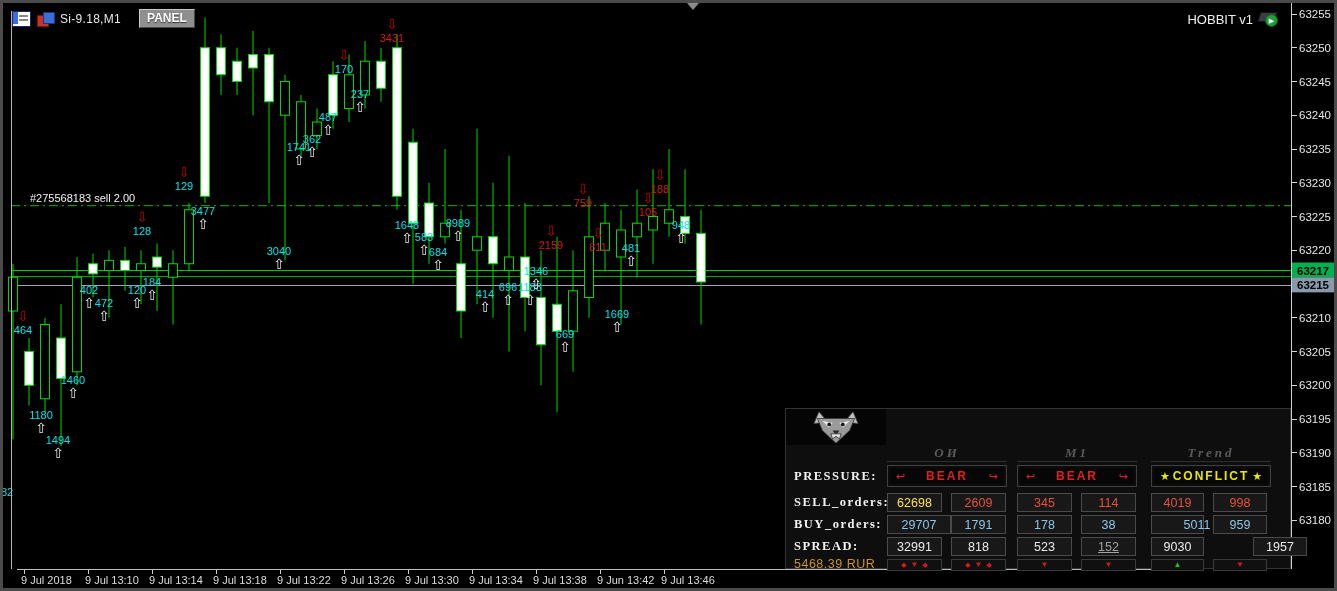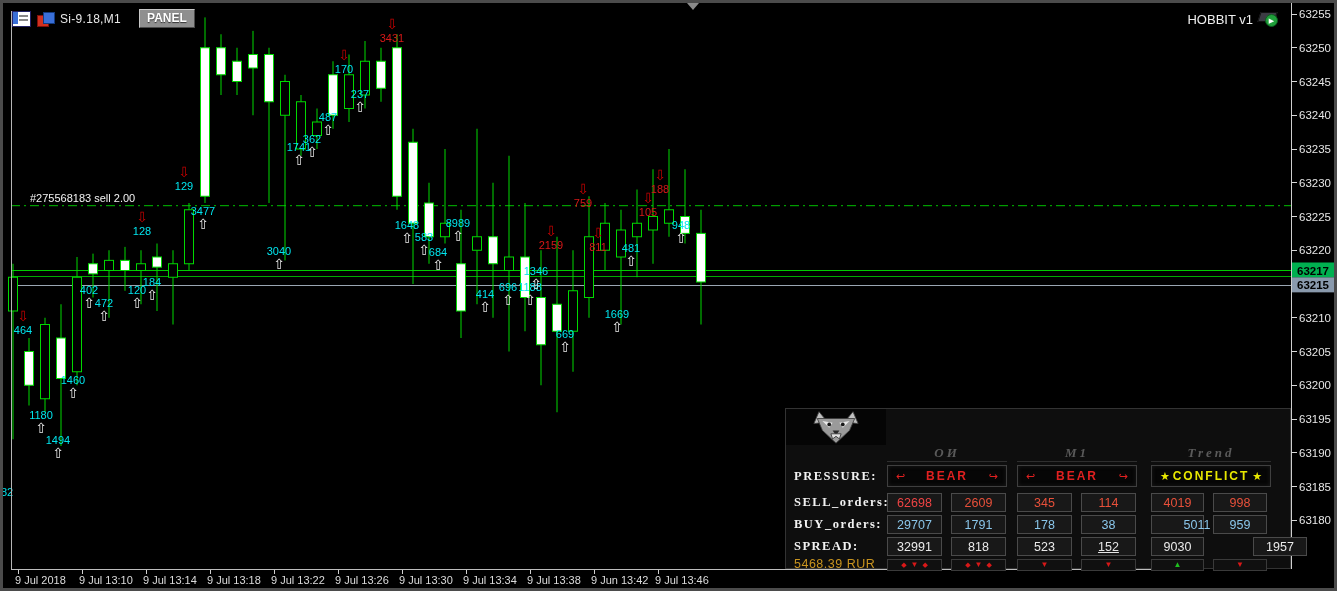--- a/index.html
+++ b/index.html
@@ -20,21 +20,21 @@
              color:#fff;font-size:12px;font-weight:bold;padding:1px 7px 2px;text-shadow:0 1px 1px #333;cursor:pointer;}
   
   .ind-name{position:absolute;right:56px;top:8px;color:#efefef;font-size:13px;z-index:30;display:flex;align-items:center;gap:5px;}
   .hat-icon{position:relative;width:20px;height:16px;}
   .hat-icon .board{position:absolute;left:1px;top:1px;width:15px;height:8px;background:#3c3c44;transform:skewX(-18deg);border:1px solid #111;}
   .hat-icon .ball{position:absolute;right:0;bottom:0;width:11px;height:11px;border-radius:50%;background:#1f9e3a;border:1px solid #0c5c1e;color:#fff;font-size:7px;line-height:11px;text-align:center;}
   .notch{position:absolute;left:684px;top:0;width:0;height:0;border-left:6px solid transparent;border-right:6px solid transparent;border-top:7px solid #8a8a8a;z-index:25;}
   
   .sell-line-label{position:absolute;left:27px;top:189px;color:#f2f2f2;font-size:11px;z-index:20;}
   
-  .time-axis{position:absolute;left:8px;top:566px;width:1142px;height:19px;background:#000;border-top:1px solid #bdbdbd;z-index:20;}
+  .time-axis{position:absolute;left:14px;top:566px;width:1142px;height:19px;background:#000;border-top:1px solid #bdbdbd;z-index:20;}
   .time-axis .tlabel{position:absolute;top:4px;color:#dcdcdc;font-size:11px;white-space:nowrap;}
   .time-axis .tick{position:absolute;top:0;width:1px;height:4px;background:#cfcfcf;}
   
   .hobbit{position:absolute;left:782px;top:405px;width:506px;height:161px;background:#0e0e0e;
           border:1px solid #333;box-sizing:border-box;z-index:40;color:#ddd;}
   .hb-header{position:absolute;left:0;top:0;width:100%;height:36px;display:flex;}
   .hb-logo{width:100px;height:36px;background:#050505;display:flex;align-items:center;justify-content:center;}
   .hb-band{flex:1;background:#161616;border-bottom:1px solid #2c2c2c;display:flex;align-items:center;position:relative;}
   .hb-title{font-family:"DejaVu Serif",serif;font-style:italic;font-weight:bold;font-size:26px;letter-spacing:7px;
             color:#f08c10;text-shadow:0 1px 0 #7a4a00,0 0 6px #402000;margin-left:20px;}
@@ -543,38 +543,38 @@
           <span class="picon" style="color:#e02020">↪</span>
         </div>
         <div class="pbox" style="left: 365px; top: 56px; width: 120px;">
           <span class="picon" style="color:#e8e800">★</span>
           <span class="ptext" style="color:#e8e800">CONFLICT</span>
           <span class="picon" style="color:#e8e800">★</span>
         </div>
       </div>
     <div id="order-rows">
         <div class="hb-rowlabel" style="top: 86px;">SELL_orders:</div>
-        <div class="vbox" style="left: 101px; top: 84px; width: 55px; color: #ef4444;">62698</div>
+        <div class="vbox" style="left: 101px; top: 84px; width: 55px; color: #fde047;">62698</div>
         <div class="vbox" style="left: 165px; top: 84px; width: 55px; color: rgb(232, 80, 58);">2609</div>
         <div class="vbox" style="left: 231px; top: 84px; width: 55px; color: rgb(232, 80, 58);">345</div>
         <div class="vbox" style="left: 295px; top: 84px; width: 55px; color: rgb(232, 80, 58);">114</div>
         <div class="vbox" style="left: 365px; top: 84px; width: 53px; color: rgb(232, 80, 58);">4019</div>
         <div class="vbox" style="left: 427px; top: 84px; width: 54px; color: rgb(232, 80, 58);">998</div>
         <div class="hb-rowlabel" style="top: 108px; text-align: right;">BUY_orders:</div>
-        <div class="vbox" style="left: 101px; top: 106px; width: 55px; color: rgb(138, 198, 234);">29707</div>
+        <div class="vbox" style="left: 101px; top: 106px; width: 64px; color: rgb(138, 198, 234);">29707</div>
         <div class="vbox" style="left: 165px; top: 106px; width: 55px; color: rgb(138, 198, 234);">1791</div>
         <div class="vbox" style="left: 231px; top: 106px; width: 55px; color: rgb(138, 198, 234);">178</div>
         <div class="vbox" style="left: 295px; top: 106px; width: 55px; color: rgb(138, 198, 234);">38</div>
         <div class="vbox" style="left: 365px; top: 106px; width: 53px; color: rgb(138, 198, 234); padding-left: 39px;">5011</div>
         <div class="vbox" style="left: 427px; top: 106px; width: 54px; color: rgb(138, 198, 234);">959</div>
         <div class="hb-rowlabel" style="top: 130px;">SPREAD:</div>
         <div class="vbox" style="left: 101px; top: 128px; width: 55px; color: rgb(234, 234, 234);">32991</div>
         <div class="vbox" style="left: 165px; top: 128px; width: 55px; color: rgb(234, 234, 234);">818</div>
         <div class="vbox" style="left: 231px; top: 128px; width: 55px; color: rgb(234, 234, 234);">523</div>
-        <div class="vbox" style="left: 295px; top: 128px; width: 55px; color: #e5e5e5; text-decoration: underline;">152</div>
+        <div class="vbox" style="left: 295px; top: 128px; width: 55px; color: #a3a3a3; text-decoration: underline;">152</div>
         <div class="vbox" style="left: 365px; top: 128px; width: 53px; color: rgb(234, 234, 234);">9030</div>
         <div class="vbox" style="left: 427px; top: 128px; width: 54px; color: rgb(234, 234, 234); margin-left: 40px;">1957</div>
       </div>
     <div class="hb-acct">5468.39 RUR</div>
     <div id="signal-boxes">
         <div class="sbox" style="left: 101px; top: 150px; width: 55px;">
           <span style="color:#d81818;font-size:7px">◆</span>
           <span style="color:#d81818">▼</span>
           <span style="color:#d81818;font-size:7px">◆</span>
         </div>

